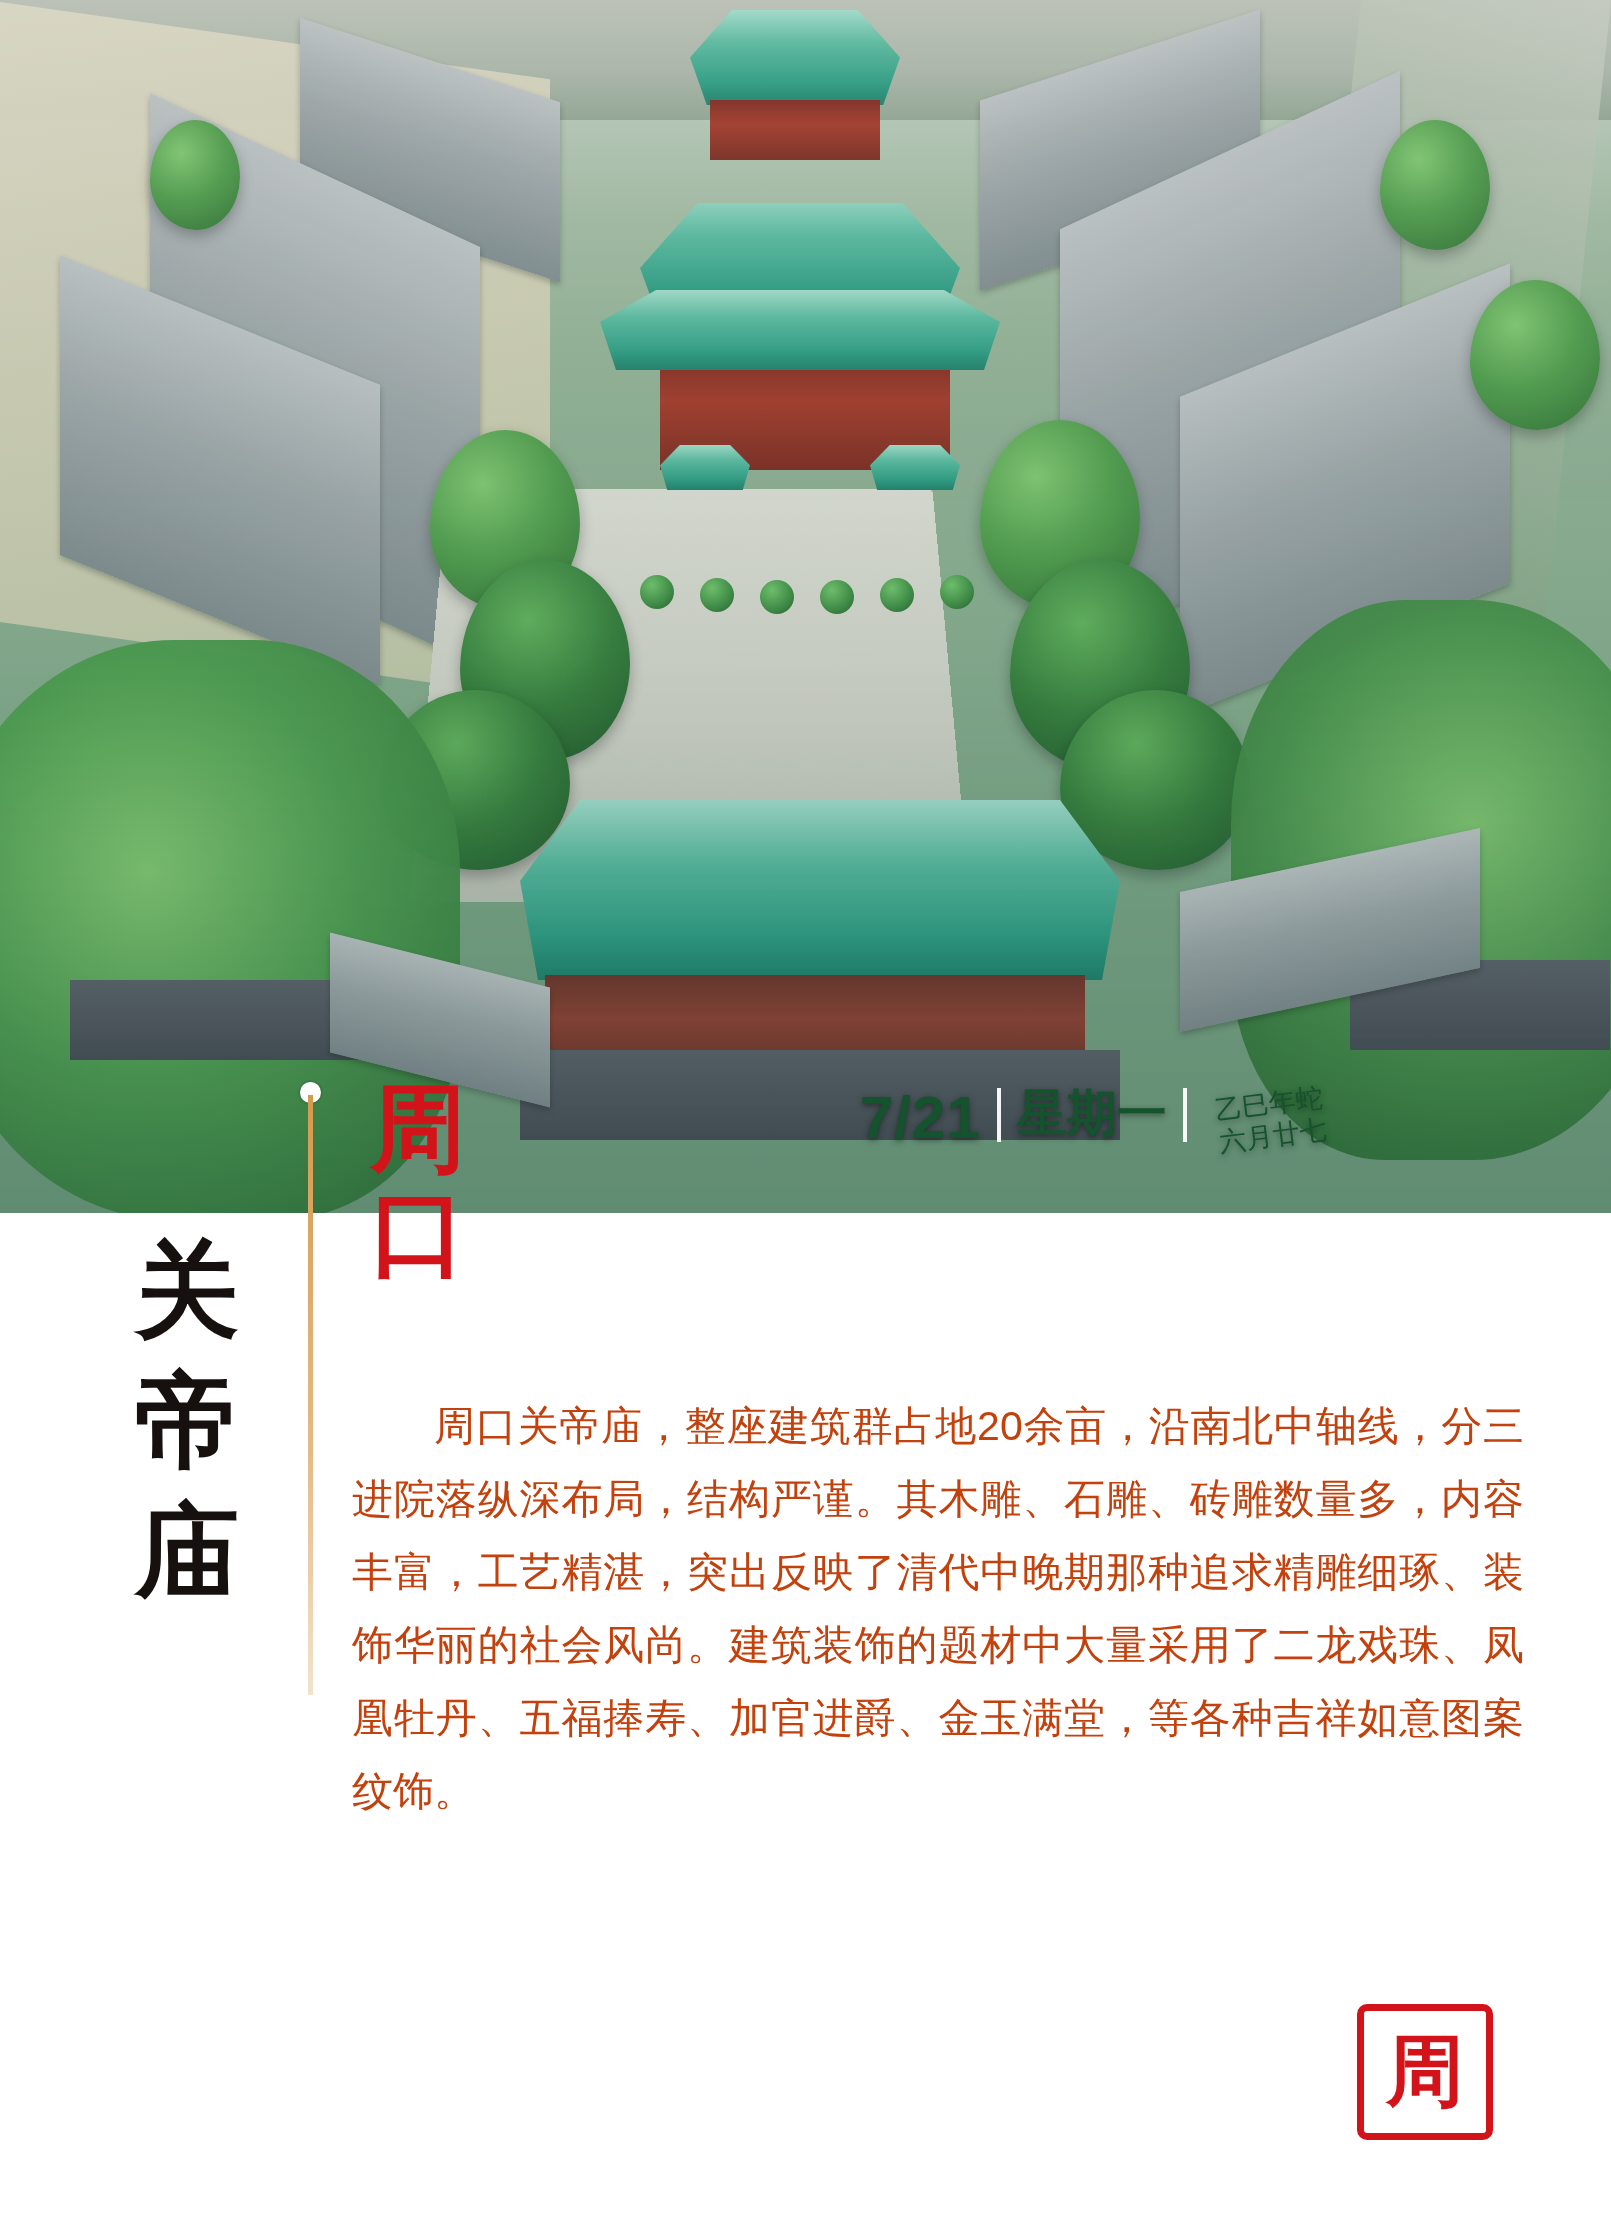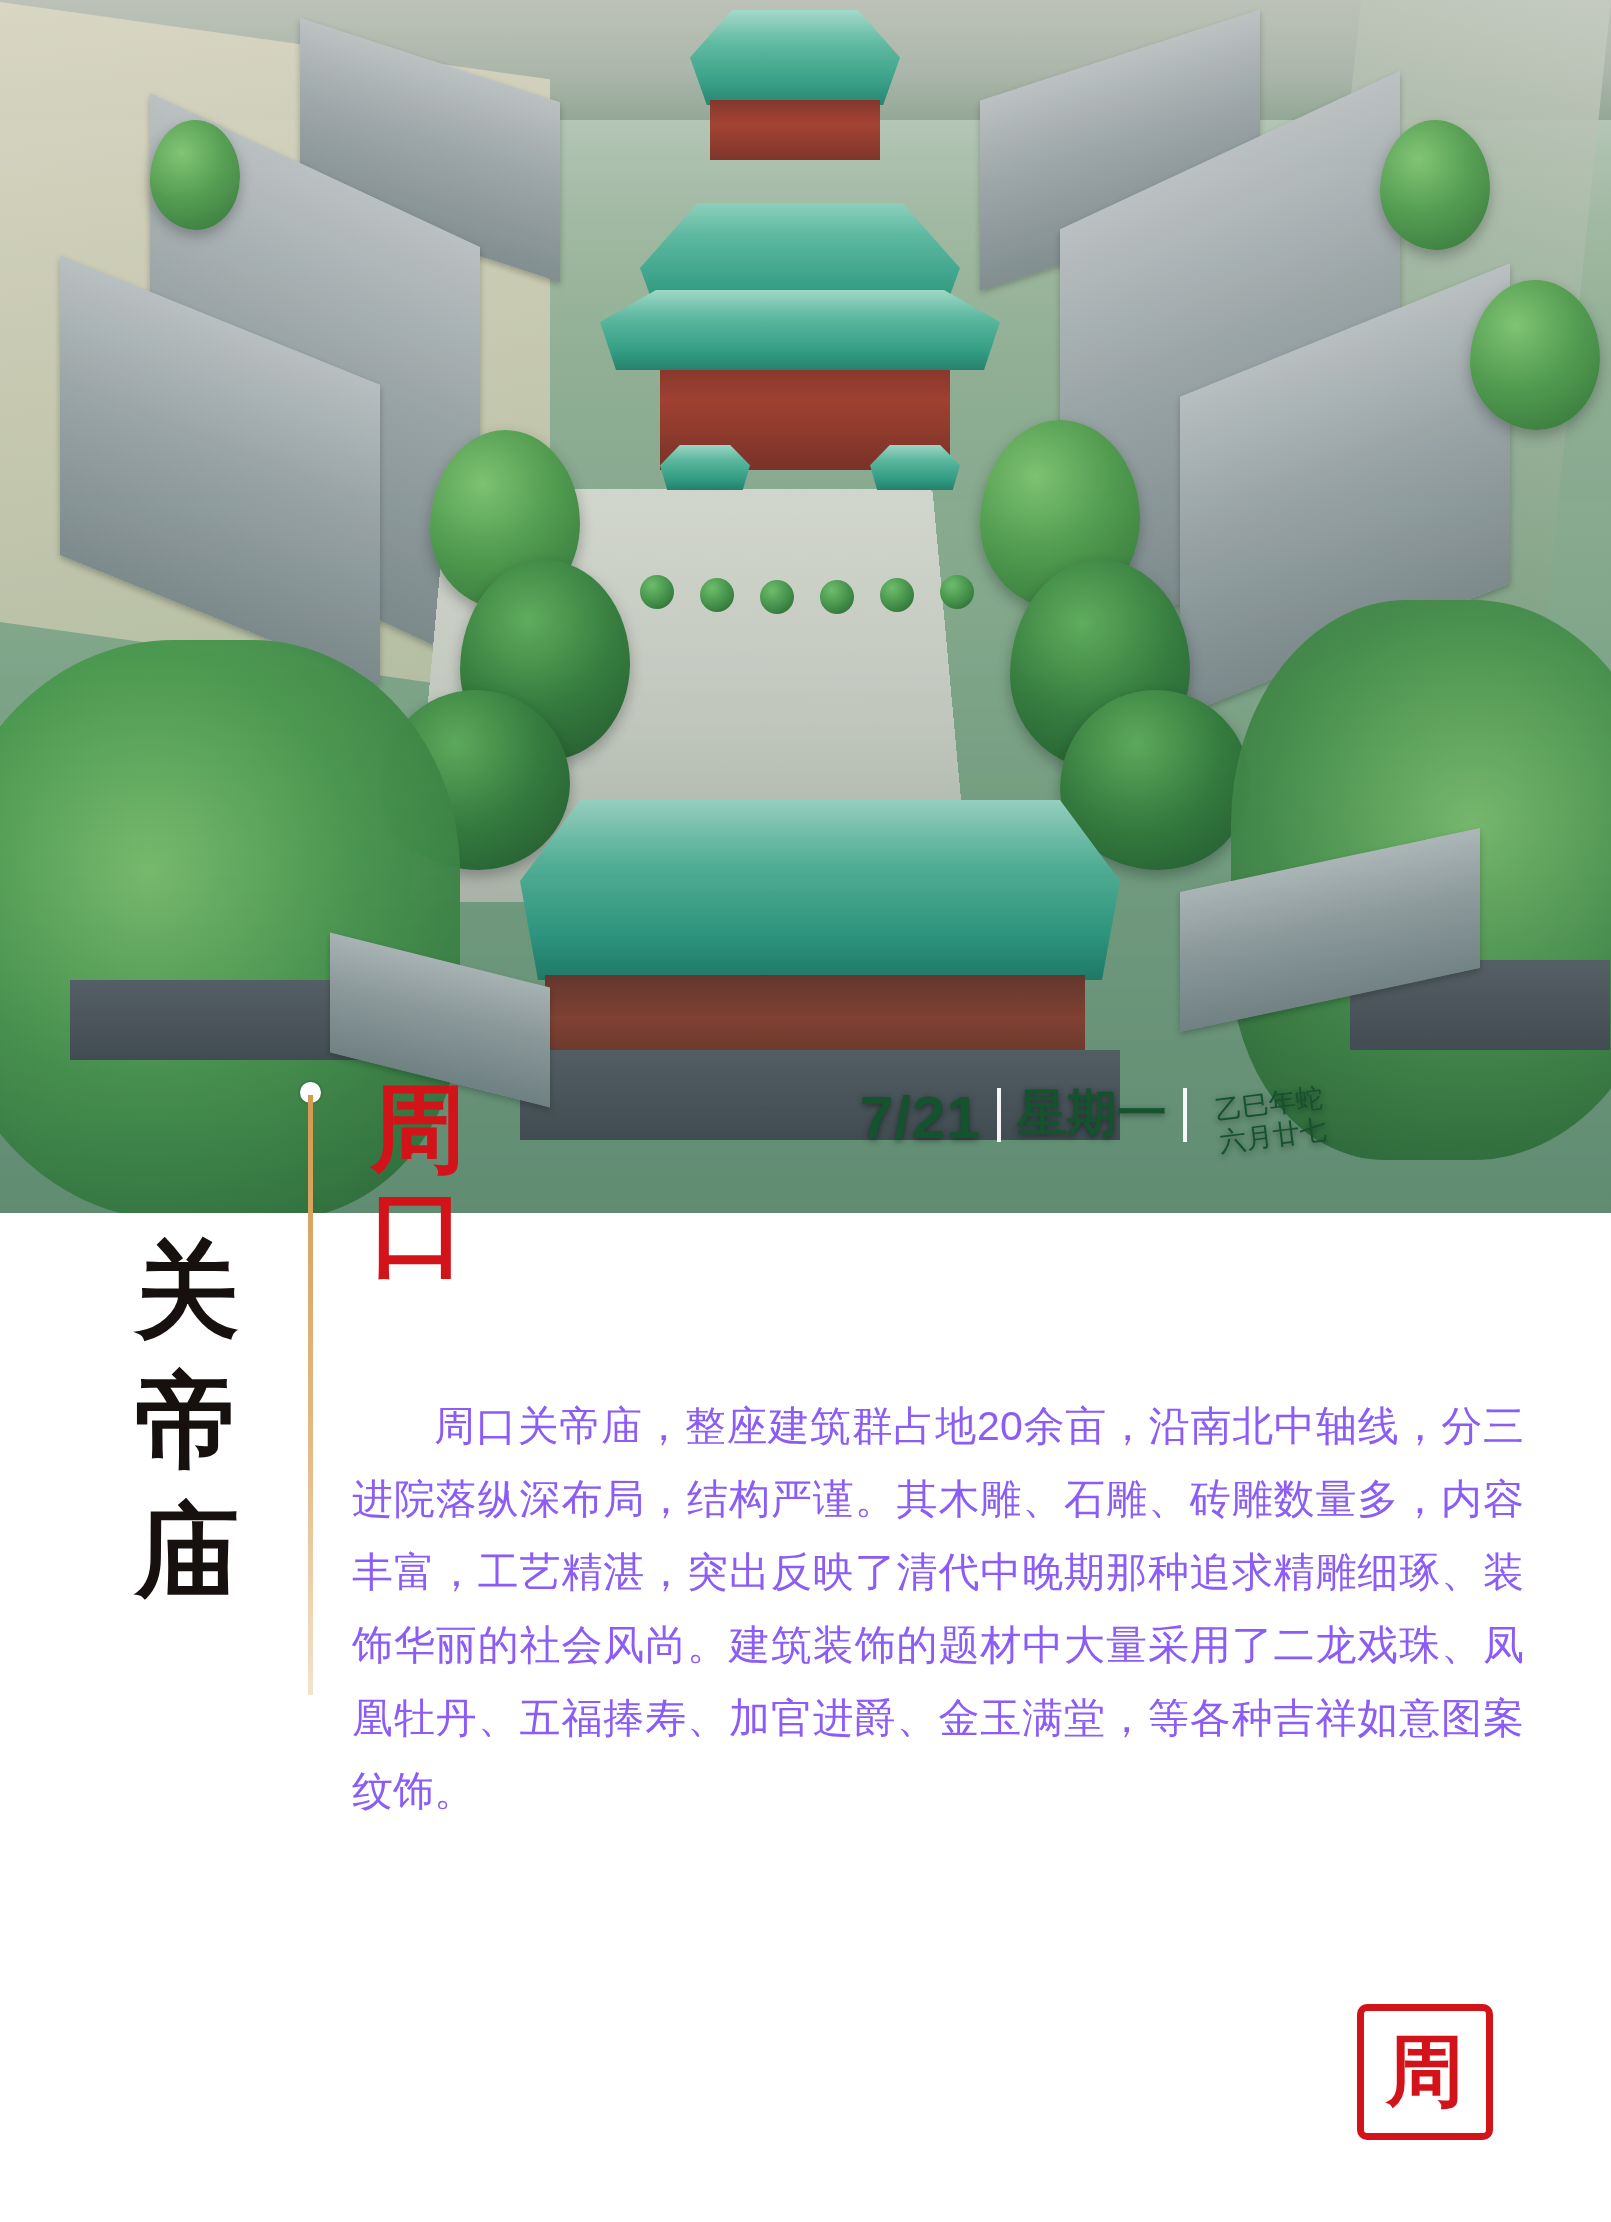--- a/index.html
+++ b/index.html
@@ -266,21 +266,21 @@
   .placename span { display: block; }
 
   
   .body-text {
     position: absolute;
     left: 352px;
     top: 1390px;
     width: 1172px;
     font-size: 41px;
     line-height: 1.78;
-    color: #8b5cf6;
+    color: #c2410c;
     text-align: justify;
     text-indent: 2em;
     font-family: "Liberation Sans", "DejaVu Sans", sans-serif;
   }
 
   
   .seal {
     position: absolute;
     right: 118px;
     bottom: 82px;

